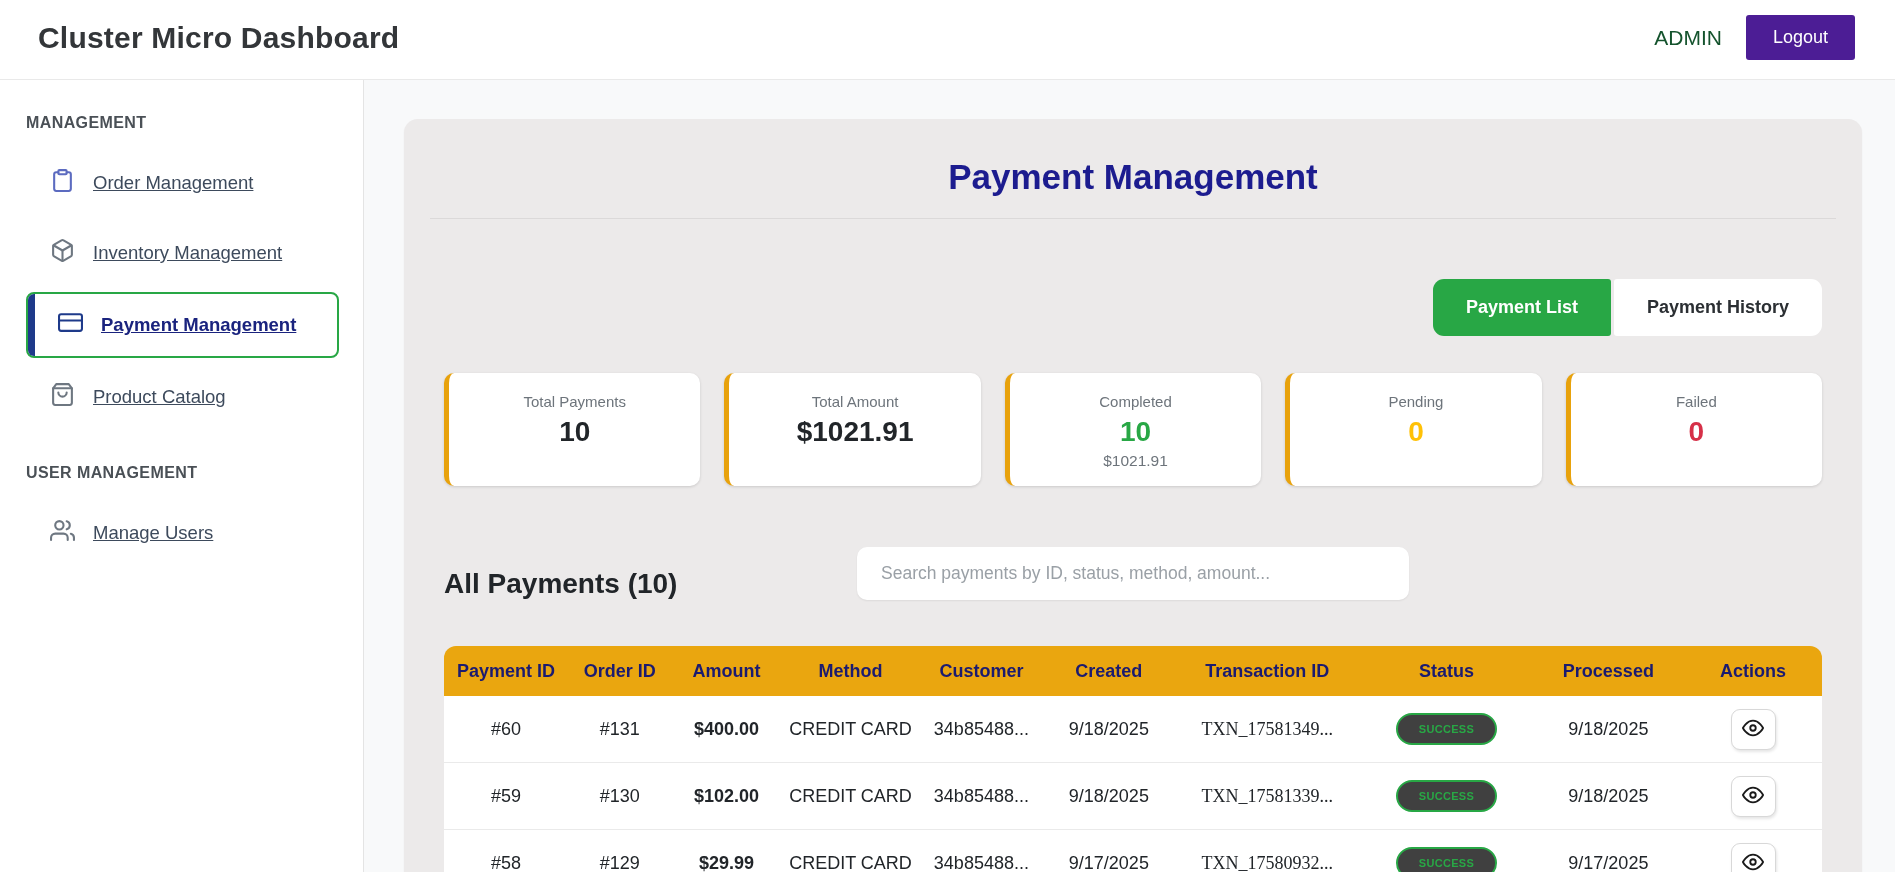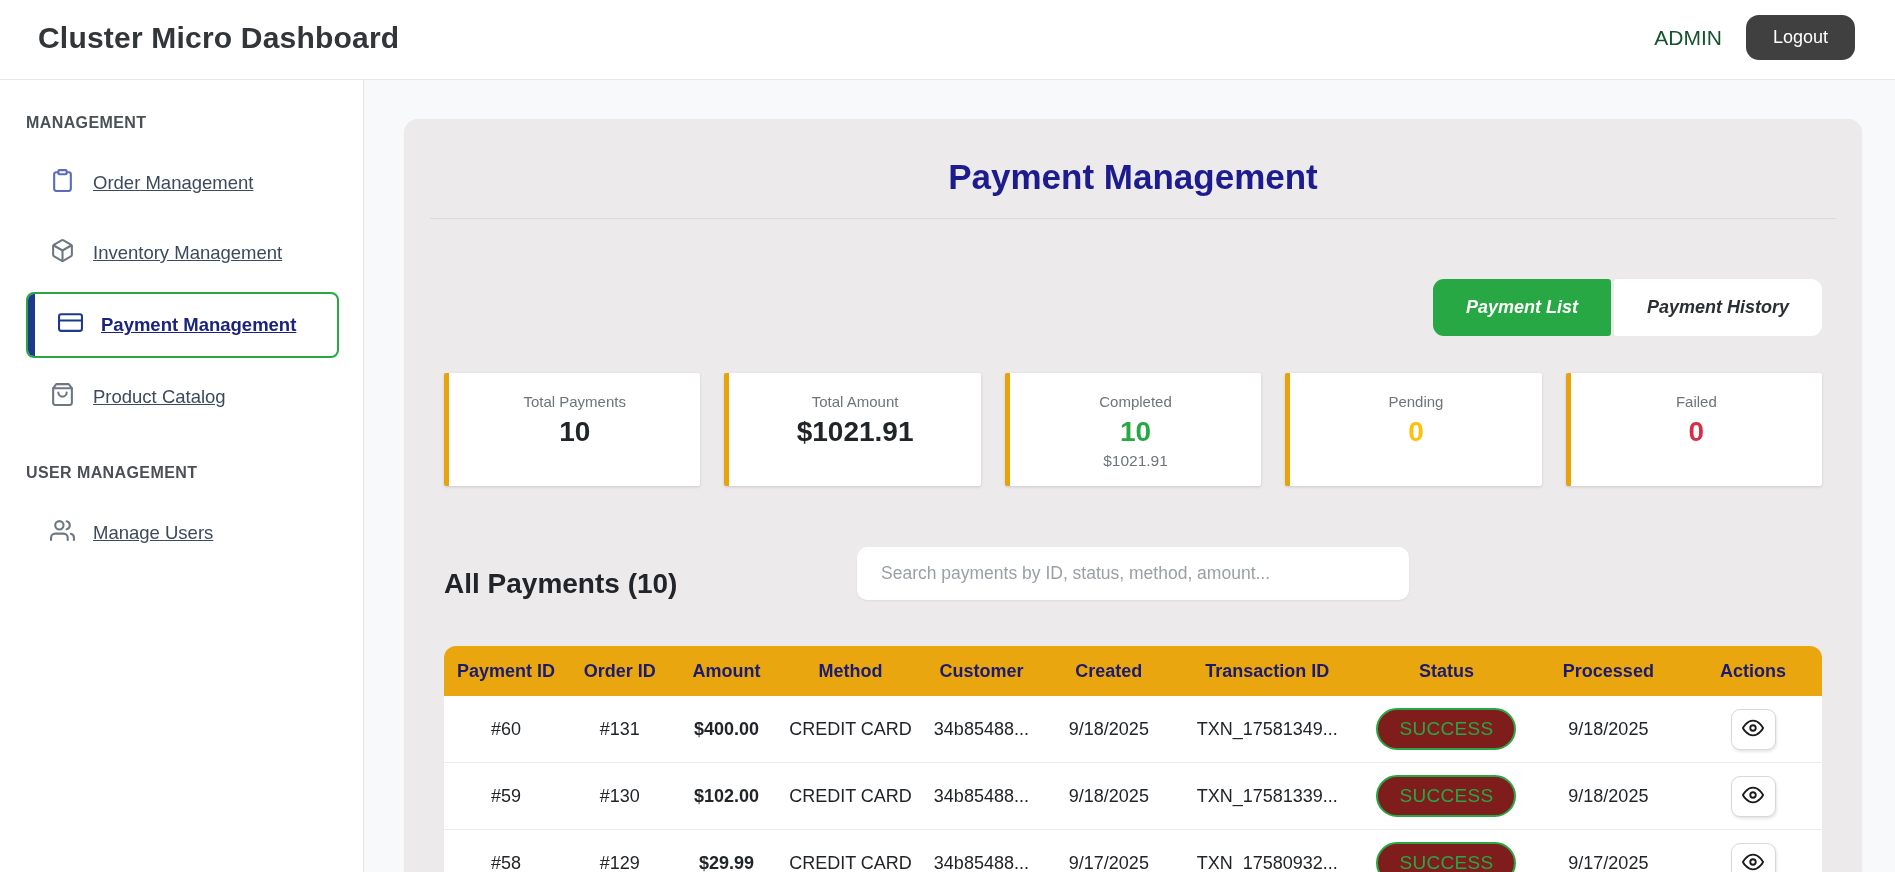--- a/index.html
+++ b/index.html
@@ -6,22 +6,22 @@
   html,body { width:1895px; height:872px; overflow:hidden; background:#f8f9fa;
               font-family:"Liberation Sans", sans-serif; }
 
   
   .topbar { height:80px; background:#fff; display:flex; align-items:center;
             justify-content:space-between; padding:0 40px 4px 38px;
             border-bottom:1px solid #e9e9e9; }
   .app-title { font-size:30px; font-weight:700; color:#333639; letter-spacing:.2px; }
   .topbar-right { display:flex; align-items:center; gap:24px; }
   .admin-label { font-size:21px; color:#14532d; }
-  .logout-btn { background:#404040; color:#fff; border:none; font-size:18px;
-                padding:12px 27px; border-radius:13px; cursor:pointer;
+  .logout-btn { background:#4c1d95; color:#fff; border:none; font-size:18px;
+                padding:12px 27px; border-radius:3px; cursor:pointer;
                 font-family:"Liberation Sans", sans-serif; }
 
   
   .layout { display:flex; height:792px; }
 
   
   .sidebar { width:364px; background:#fff; border-right:1px solid #e4e4e4;
              padding:34px 24px 0 26px; flex-shrink:0; }
   .side-heading { font-size:16px; font-weight:700; color:#4a5056;
                   letter-spacing:.4px; margin:0 0 20px 0; }
@@ -42,29 +42,29 @@
   .content { flex:1; background:#f8f9fa; padding:39px 33px 0 40px; }
   .panel { background:#eceaea; border-radius:14px; height:110%;
            padding:22px 40px 0 40px; box-shadow:0 1px 2px rgba(0,0,0,.05); }
   .panel-title { text-align:center; color:#1c1c8f; font-size:35px; font-weight:700;
                  margin:16px 0 21px; }
   .title-divider { border:none; border-top:1px solid #dbd9d9; margin:0 -14px; }
 
   
   .tabs { display:flex; justify-content:flex-end; margin-top:60px; gap:3px; }
   .tab { padding:18px 33px; font-size:18px; font-weight:700; background:#fff;
-         color:#2b2f33; cursor:pointer; border-radius:3px;font-style:italic; }
+         color:#2b2f33; cursor:pointer; border-radius:3px; }
   .tab:first-child { border-radius:11px 3px 3px 11px; }
   .tab:last-child  { border-radius:3px 11px 11px 3px; }
   .tab.active { background:#28a745; color:#fff; }
 
   
   .stats { display:flex; gap:24px; margin-top:37px; }
   .stat-card { flex:1; background:#fff; border-left:5px solid #e8a20c;
-               border-radius:2px; padding:15px 8px 16px; text-align:center;
+               border-radius:10px; padding:15px 8px 16px; text-align:center;
                box-shadow:0 1px 3px rgba(0,0,0,.14); min-height:96px; }
   .stat-label { font-size:15px; color:#6d747b; margin:5px 0 6px; }
   .stat-value { font-size:28px; font-weight:700; color:#212529; line-height:1.15; }
   .stat-sub   { font-size:15.5px; color:#6d747b; margin-top:4px; }
   .v-green { color:#28a745; } .v-amber { color:#ffc107; } .v-red { color:#d63048; }
 
   
   .list-row { position:relative; margin-top:60px; height:54px;
               display:flex; align-items:flex-end; }
   .list-heading { font-size:28px; font-weight:700; color:#212529; }
@@ -80,24 +80,24 @@
                     border-spacing:0; table-layout:fixed; }
   .payments-table th { background:#eaa60f; color:#1b1b70; font-size:18px;
                        font-weight:700; height:50px; text-align:center; }
   .payments-table th:first-child { border-top-left-radius:12px; }
   .payments-table th:last-child  { border-top-right-radius:12px; }
   .payments-table td { background:#fff; height:67px; text-align:center;
                        font-size:18px; color:#212529;
                        border-bottom:1px solid #eaeaea; }
   .cell-amount { font-weight:700;margin-top:12px; }
   .cell-method { color:#aeb4ba; font-size:17.5px; }
-  .cell-txn { font-family:Liberation Sans, sans-serif; font-size:15.5px; }
+  .cell-txn { font-family:Liberation Serif, serif; font-size:15.5px; }
   .status-badge { display:inline-block; border:2px solid #28a745; color:#28a745;
-                  font-weight:400; font-size:19px; padding:8px 21px;
-                  border-radius:999px; letter-spacing:.3px; background:#7f1d1d; }
+                  font-weight:700; font-size:11px; padding:8px 21px;
+                  border-radius:999px; letter-spacing:.3px; background:#404040; }
   .eye-btn { display:inline-flex; align-items:center; justify-content:center;
              width:45px; height:41px; background:#fff; border:1px solid #d8d8d8;
              border-radius:9px; box-shadow:1px 2px 3px rgba(0,0,0,.10); cursor:pointer; }
   .eye-btn svg { width:22px; height:22px; stroke:#1a1a1a; }
 </style>
 </head>
 <body>
 
 <header class="topbar">
   <div class="app-title">Cluster Micro Dashboard</div>

